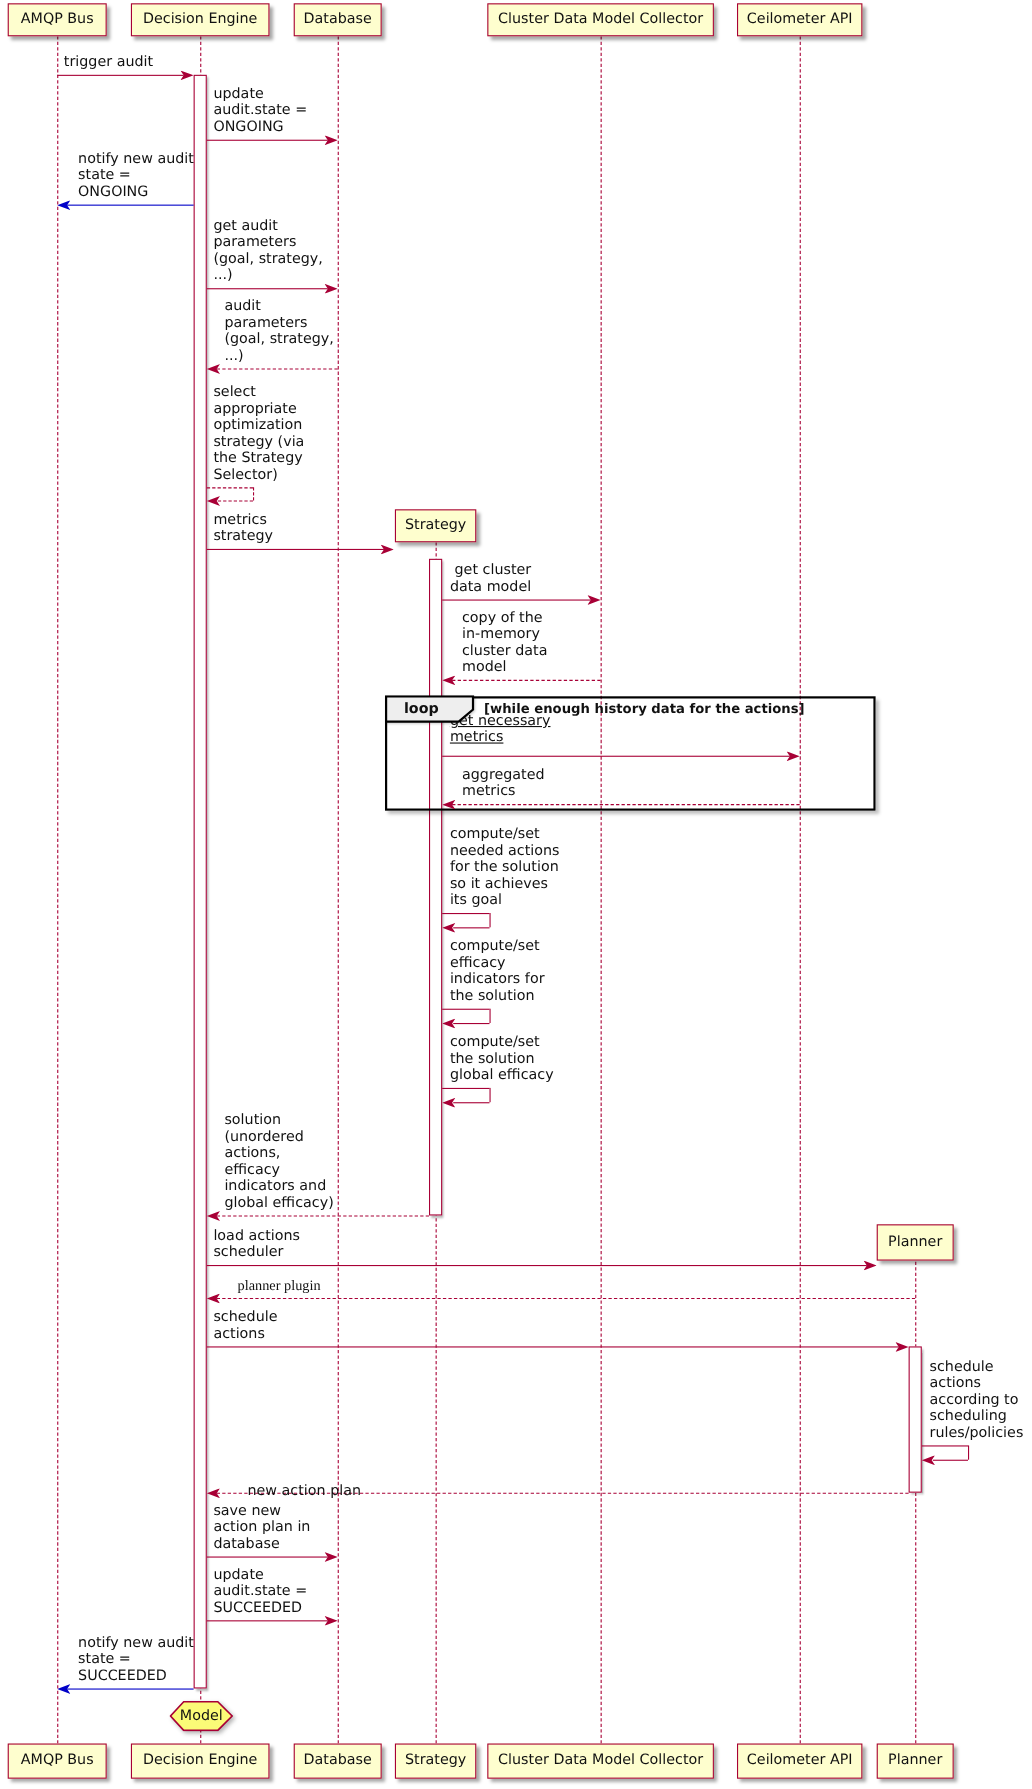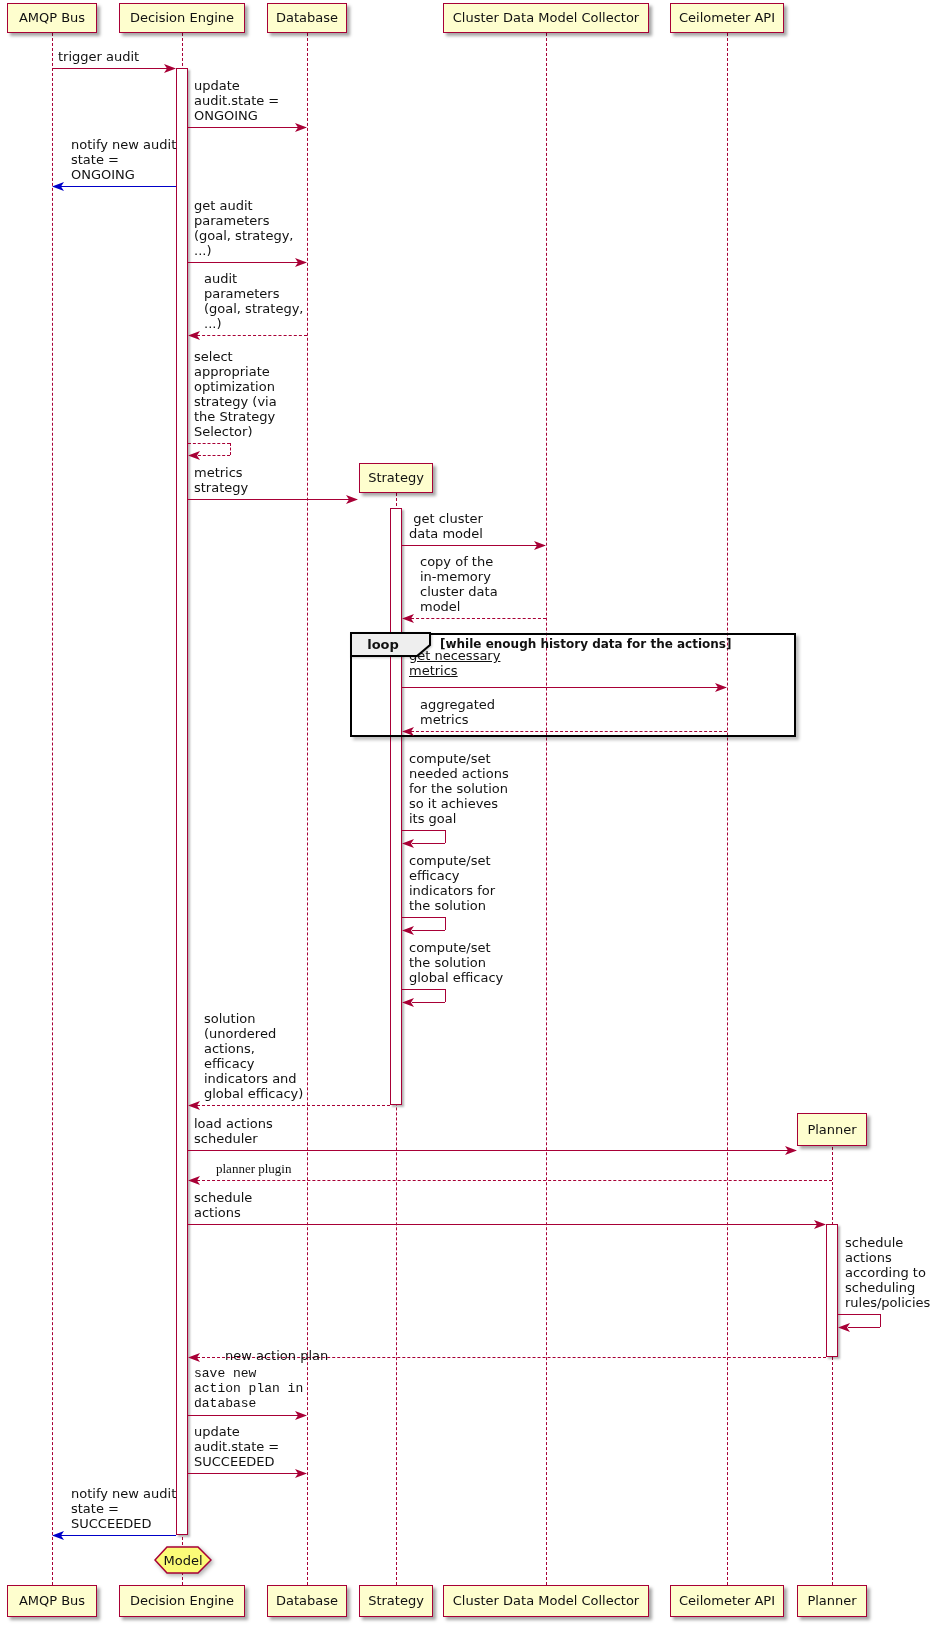--- a/index.html
+++ b/index.html
@@ -189,21 +189,21 @@
     <div class="mlabel" style="left: 845px; top: 1235px;">schedule
 actions
 according to
 scheduling
 rules/policies</div>
     <div class="mline dash" style="left: 197px; top: 1357px; width: 629px;"></div>
     <div class="ah ah-l" style="left: 188px; top: 1353px;"></div>
     <div class="mlabel" style="left: 205px; top: 1348px; margin-left: 20px;">new action plan</div>
     <div class="mline" style="left: 188px; top: 1415px; width: 110px;"></div>
     <div class="ah ah-r" style="left: 295px; top: 1411px;"></div>
-    <div class="mlabel" style="left: 194px; top: 1366px; font-family: Liberation Mono, monospace;">save new
+    <div class="mlabel" style="left: 194px; top: 1366px;">save new
 action plan in
 database</div>
     <div class="mline" style="left: 188px; top: 1473px; width: 110px;"></div>
     <div class="ah ah-r" style="left: 295px; top: 1469px;"></div>
     <div class="mlabel" style="left: 194px; top: 1424px;">update
 audit.state =
 SUCCEEDED</div>
     <div class="mline blue" style="left: 61px; top: 1535px; width: 115px;"></div>
     <div class="ah ah-l blue" style="left: 52px; top: 1531px;"></div>
     <div class="mlabel" style="left: 71px; top: 1486px;">notify new audit

